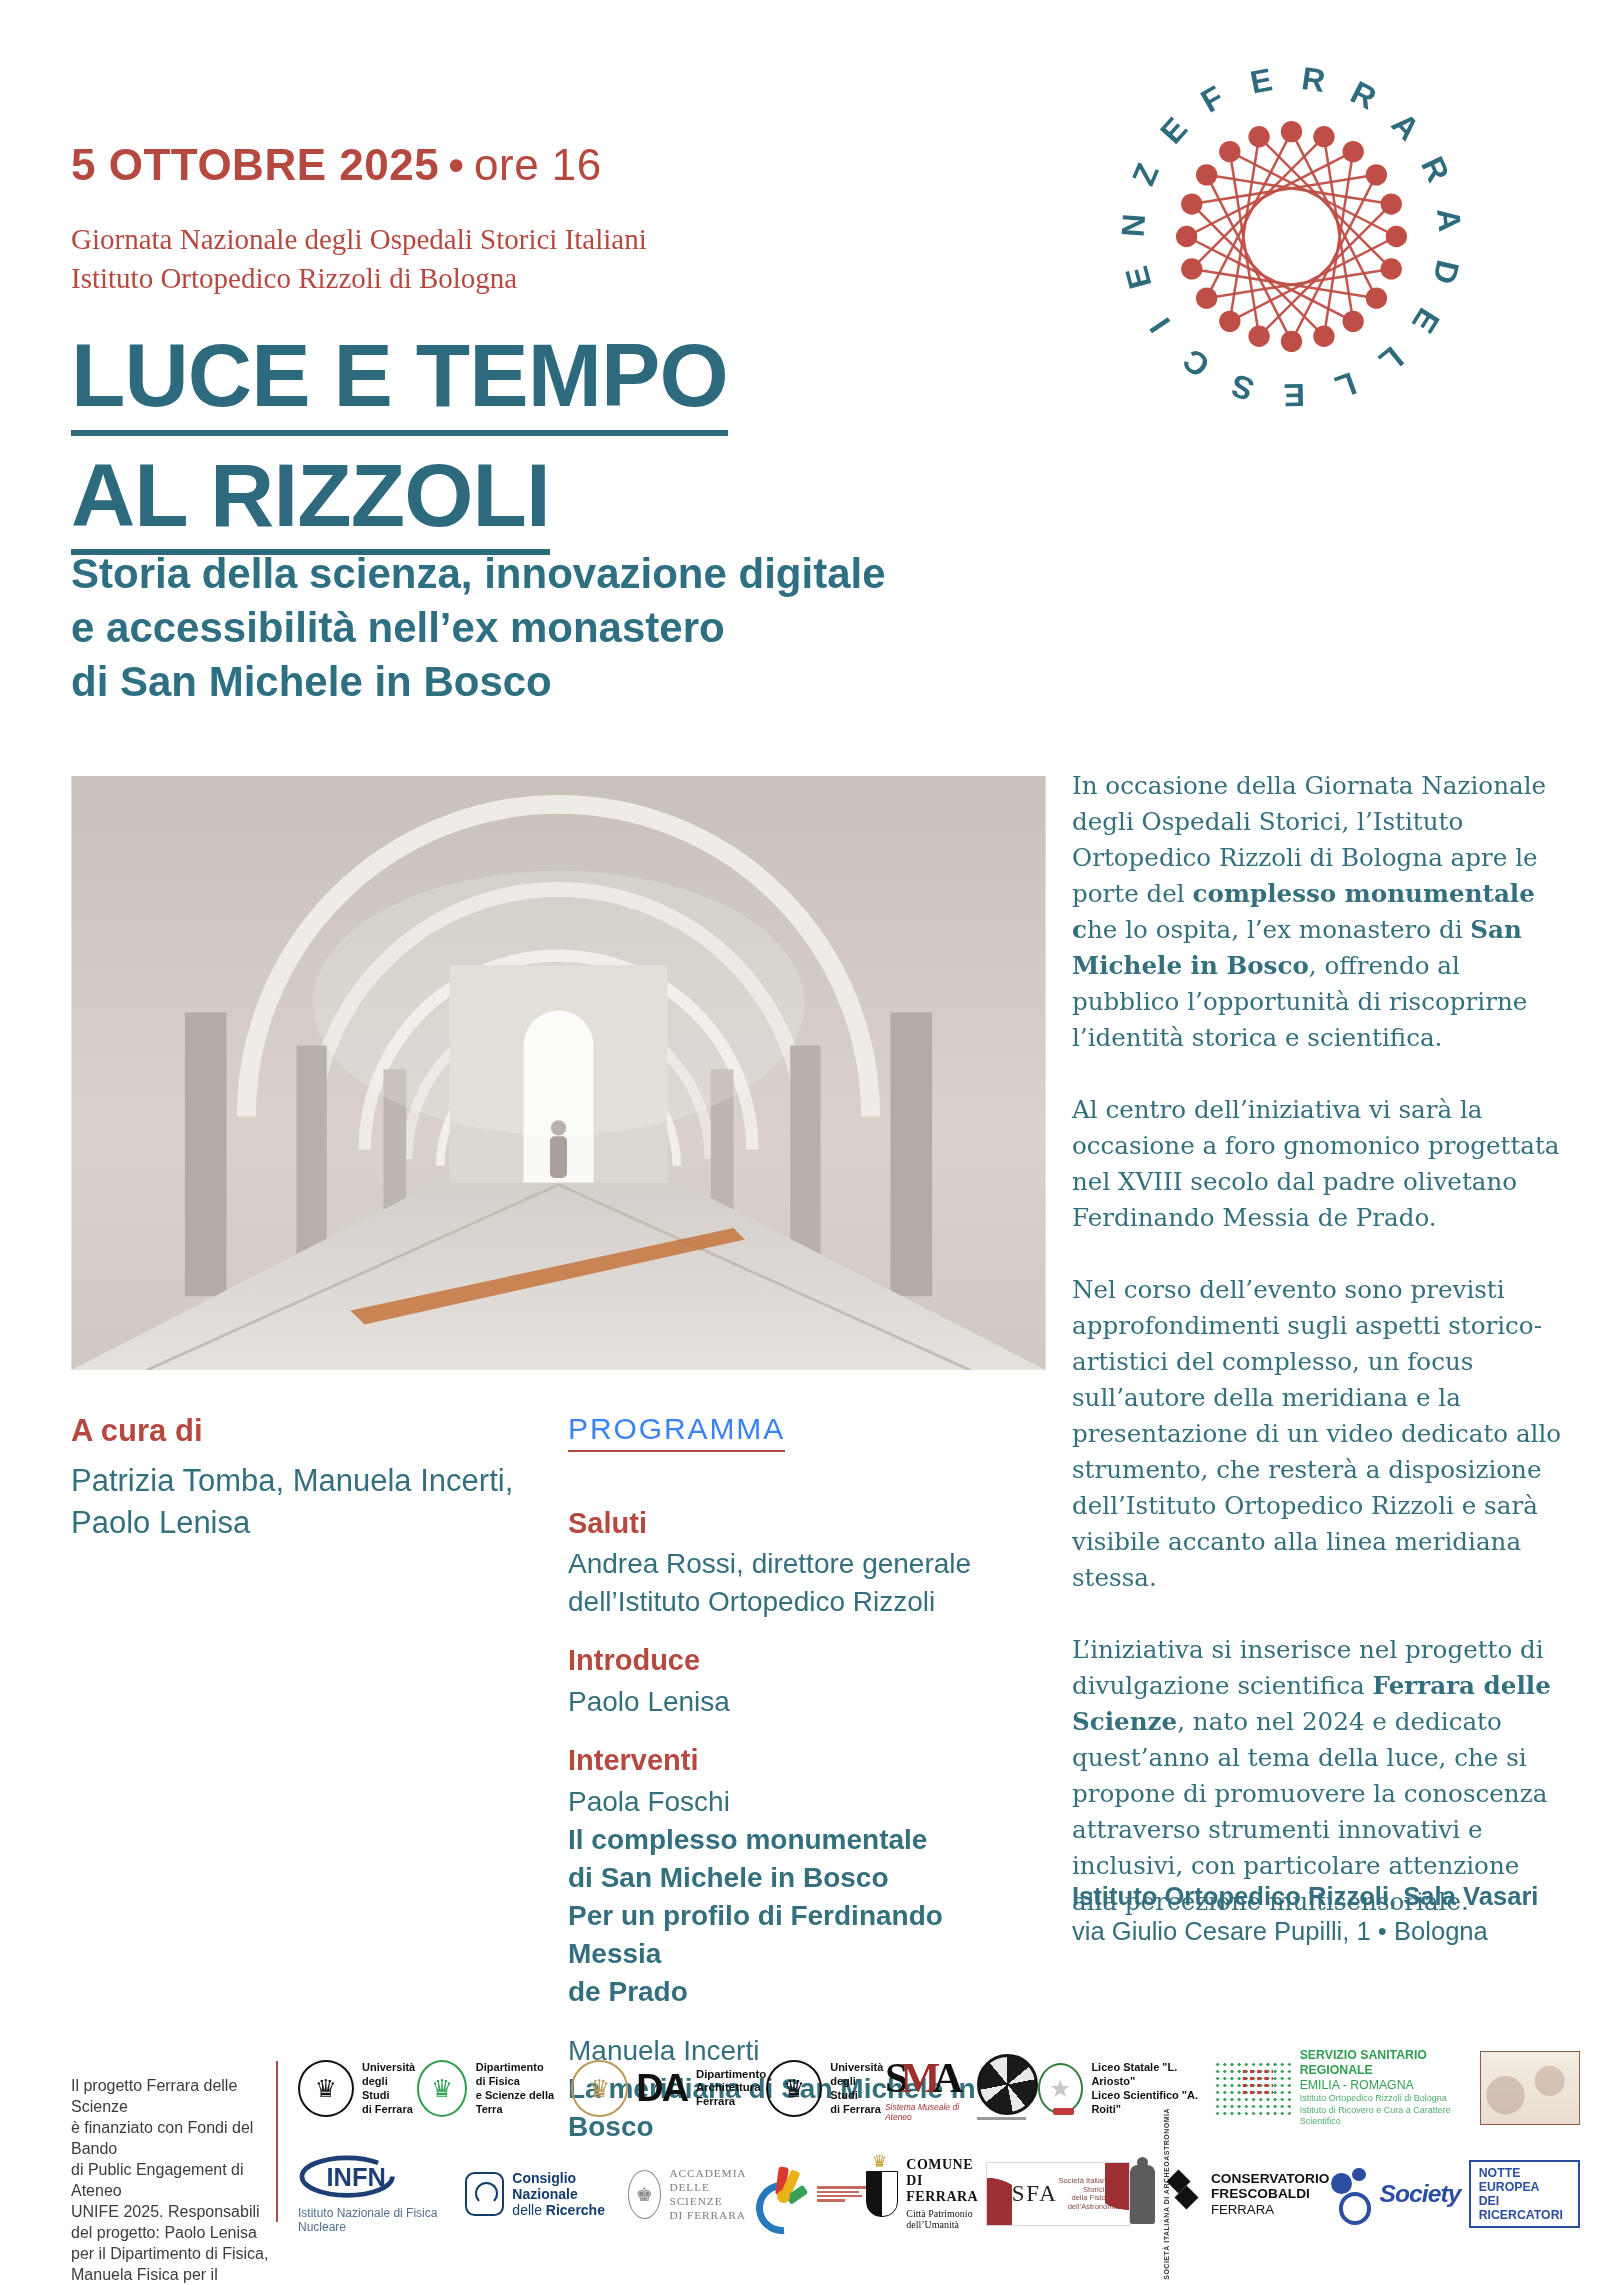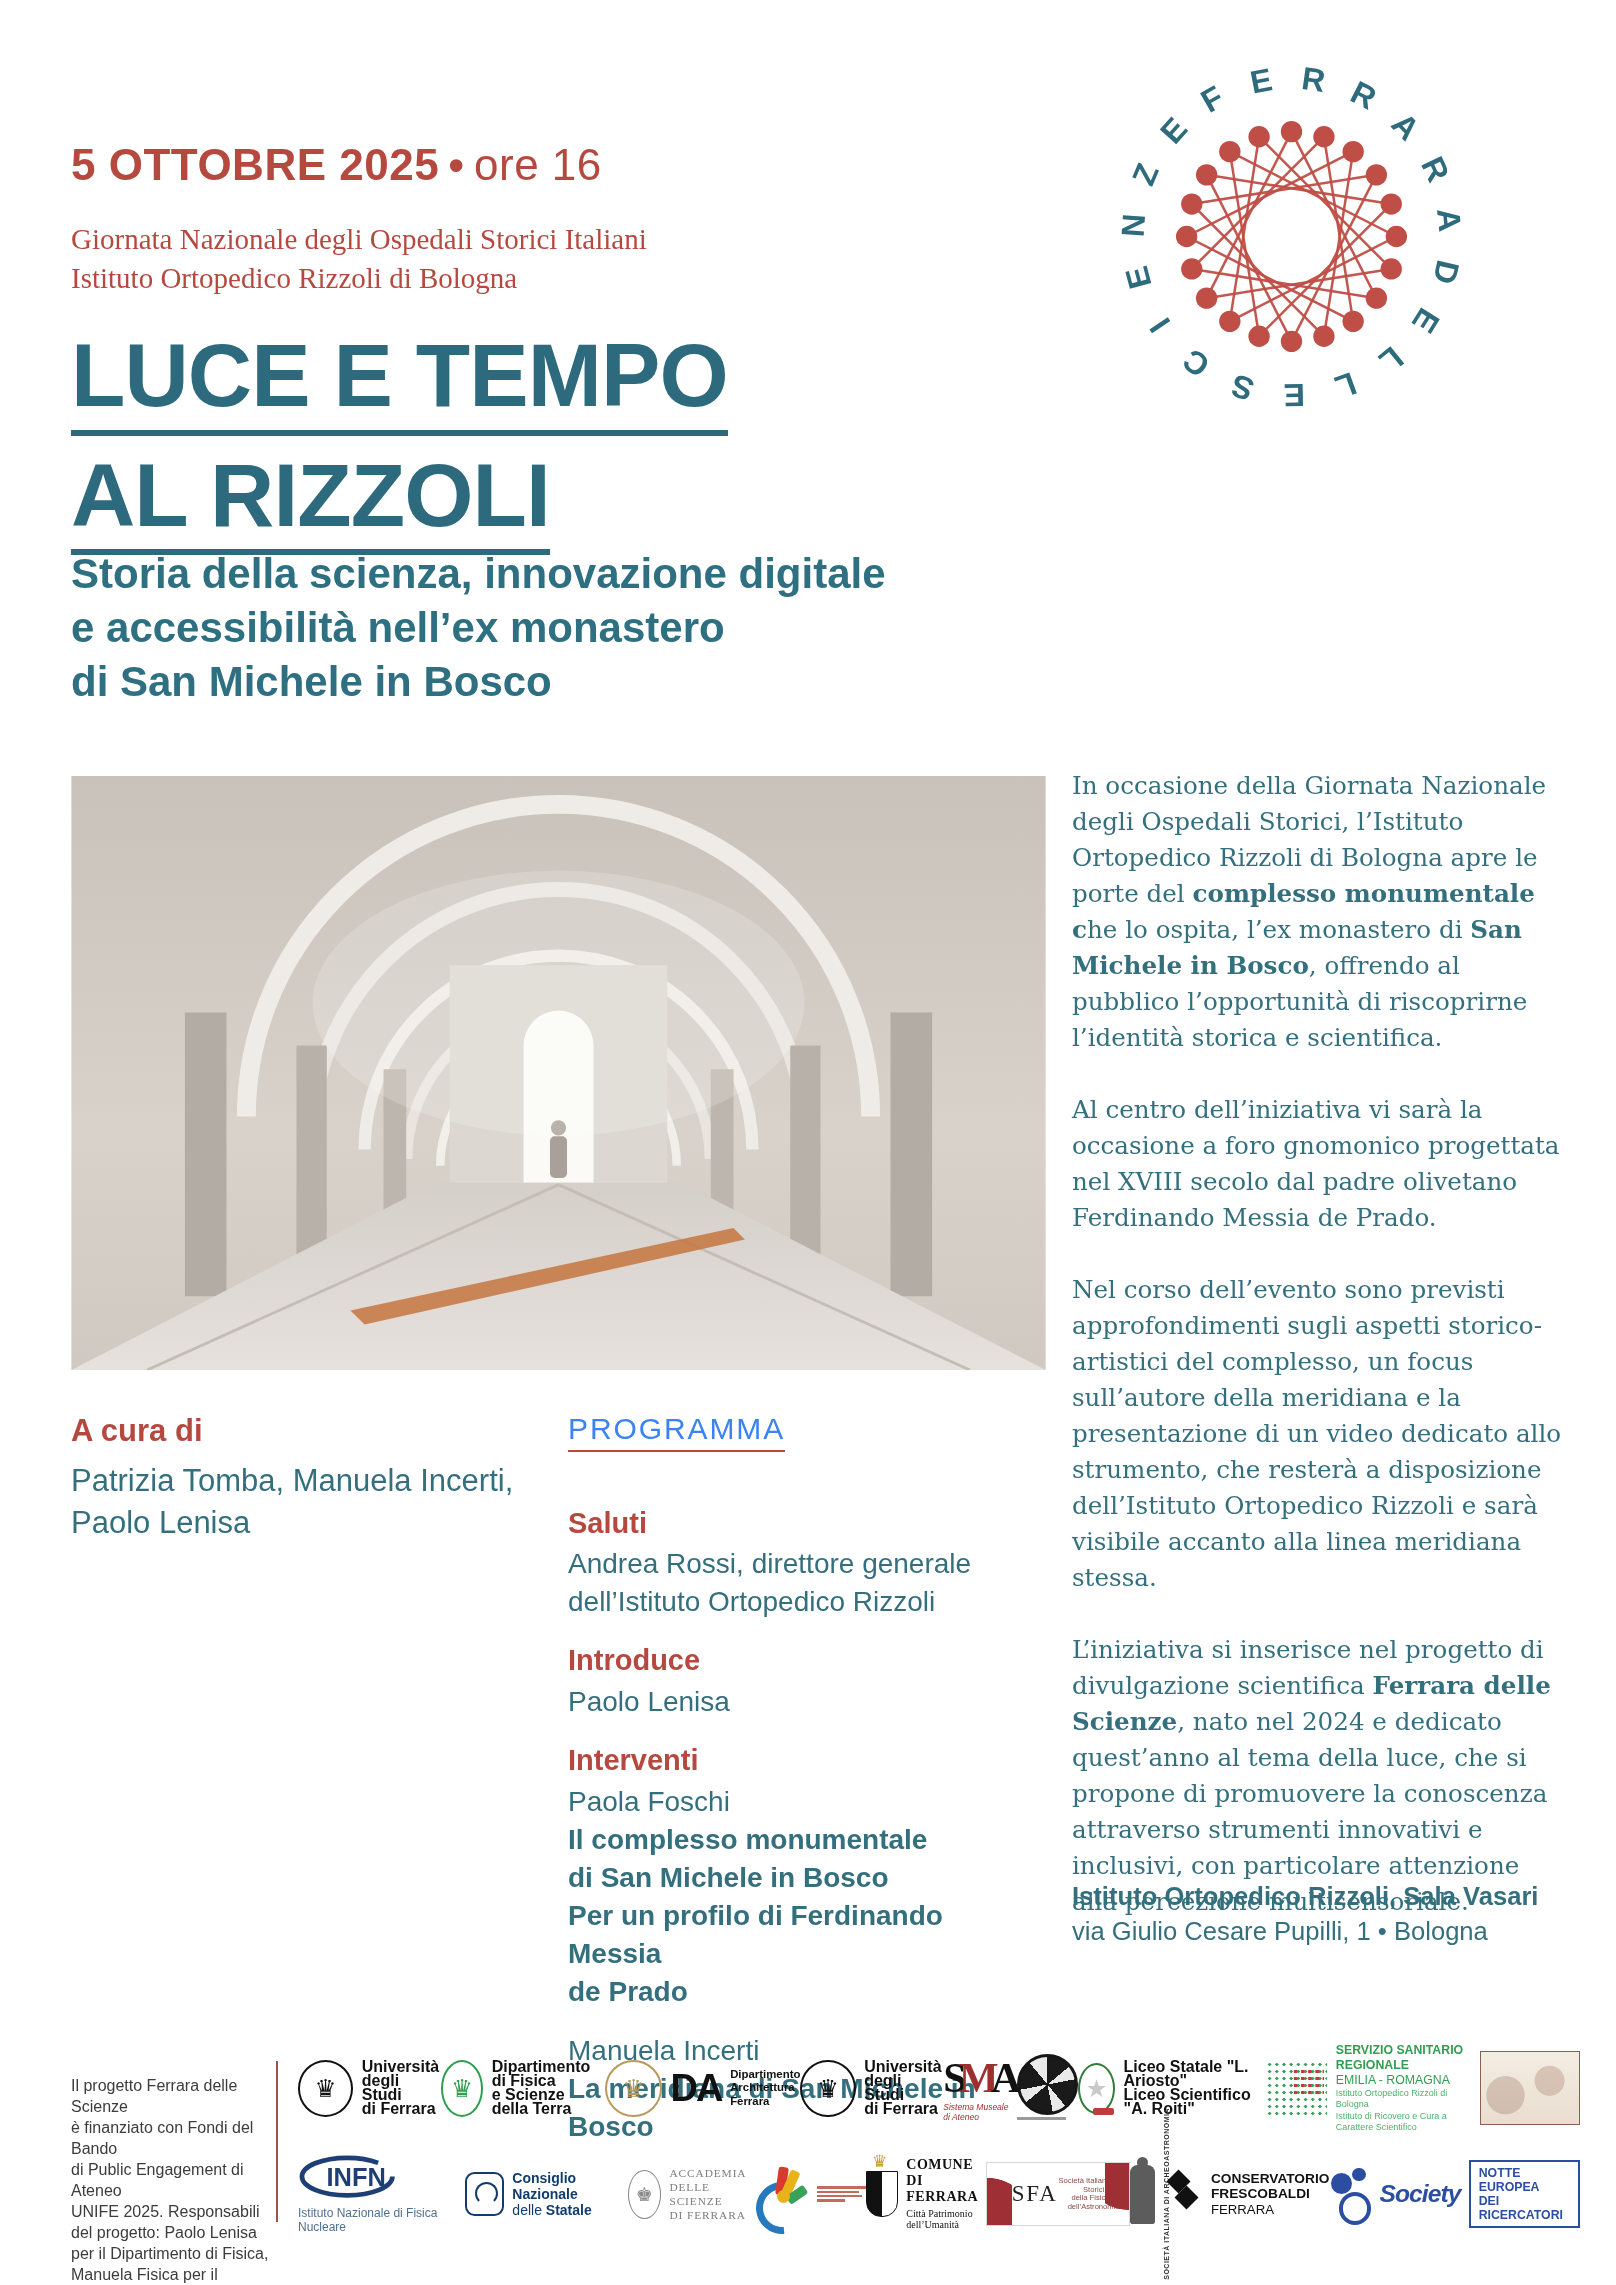--- a/index.html
+++ b/index.html
@@ -42,21 +42,21 @@
   .program .phead{color:#b5493f;font-weight:bold;font-size:29px;margin:23px 0 5.7px 0;}
   .program .pline{color:#346f7e;font-size:28px;line-height:38px;}
   .program .pline.b{font-weight:bold;}
   .program .gap{margin-top:21px;}
   
   .credit{position:absolute;left:71px;top:2075px;width:203px;color:#3c3c3c;font-size:16px;line-height:21px;}
   .vdivider{position:absolute;left:276px;top:2061px;width:1.9px;height:161px;background:#a0524a;}
   .logos{position:absolute;left:298px;top:2035px;width:1282px;}
   .lrow{display:flex;justify-content:space-between;align-items:center;height:106px;}
   .litem{display:flex;align-items:center;gap:8.5px;}
-  .cap13{font-size:16px;font-weight:bold;line-height:14px;color:#111;}
+  .cap13{font-size:11px;font-weight:bold;line-height:14px;color:#111;}
   .cap12{font-size:11.4px;font-weight:bold;line-height:13.2px;color:#111;}
   .crest{width:53px;height:53px;border-radius:50%;display:flex;align-items:center;justify-content:center;
          font-size:24.6px;}
   .crest.black{border:2.8px solid #111;color:#111;}
   .crest.green{border:2.8px solid #2f9e4f;color:#2f9e4f;}
   .crest.tan{border:2.8px solid #b89a5a;color:#b89a5a;}
   .da{font-size:38px;font-weight:bold;color:#111;letter-spacing:-1.9px;}
   .sma{font-family:"Liberation Serif",serif;font-size:42px;font-weight:bold;letter-spacing:-7.6px;color:#111;}
   .sma .m{color:#9e2f2f;}
   .smacap{font-size:8.5px;color:#9e2f2f;font-style:italic;}
@@ -415,21 +415,21 @@
             <ellipse cx="52" cy="24" rx="48" ry="20" fill="none" stroke="#1d3f76" stroke-width="5" stroke-dasharray="200 40"></ellipse>
             <text x="30" y="34">INFN</text>
           </svg>
           <div class="infncap">Istituto Nazionale di Fisica Nucleare</div>
         </div>
       </div>
       <div class="litem">
         <div class="cnrglyph"></div>
         <div class="cnrtxt">
           <div class="c1">Consiglio Nazionale</div>
-          <div class="c2"><span>delle </span><b>Statale</b></div>
+          <div class="c2"><span>delle </span><b>Ricerche</b></div>
         </div>
       </div>
       <div class="litem">
         <div class="accoval">♚</div>
         <div class="acctxt">
             <div>ACCADEMIA</div>
             <div>DELLE SCIENZE</div>
             <div>DI FERRARA</div>
           </div>
       </div>

